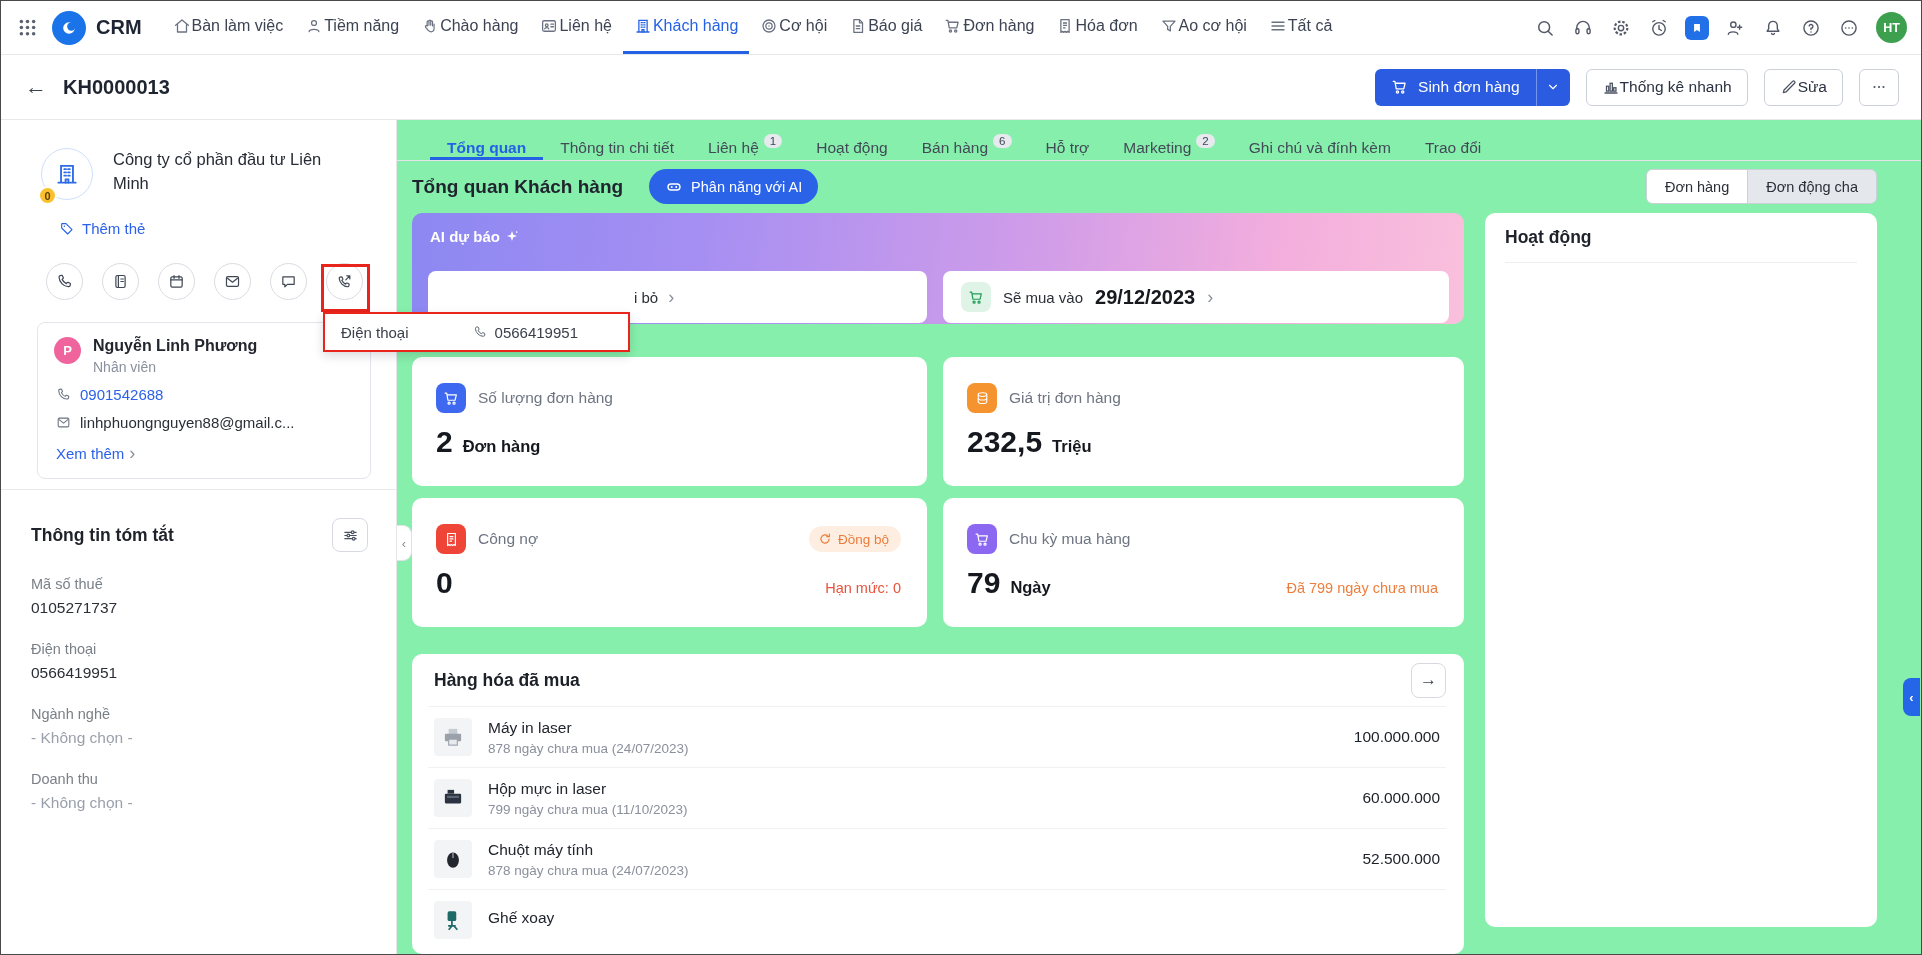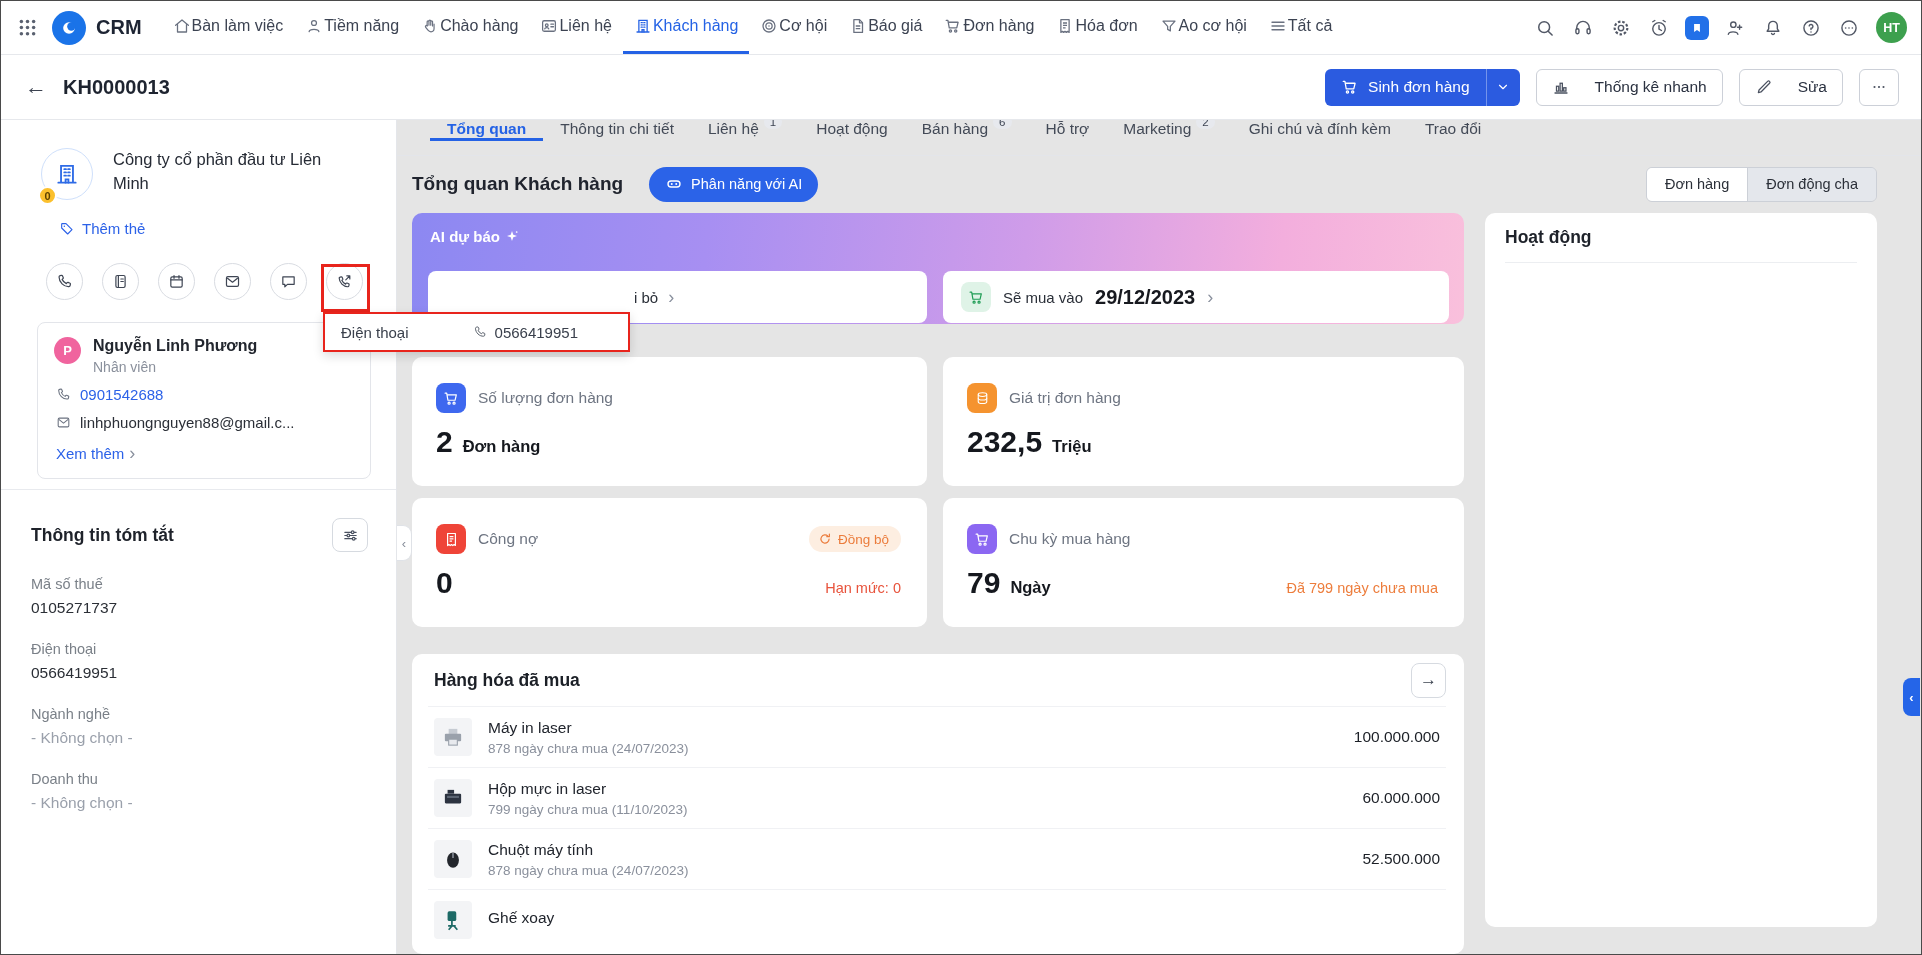--- a/index.html
+++ b/index.html
@@ -1,17 +1,17 @@
 <!DOCTYPE html>
 <html><head>
 <meta charset="utf-8">
 <style>
   * { box-sizing: border-box; margin: 0; padding: 0; }
   body { font-family: "Liberation Sans", "DejaVu Sans", sans-serif; background:#fff; }
-  .screen { position:relative; width:1922px; height:955px; border:1px solid #4a4a4a; background:#e5e5e5; overflow:hidden; }
+  .screen { position:relative; width:1922px; height:955px; border:1px solid #4a4a4a; background:#86efac; overflow:hidden; }
 
   
   .topbar { height:54px; background:#fff; border-bottom:1px solid #e6e8ec; display:flex; align-items:stretch; padding:0 14px 0 16px; position:relative; z-index:5; }
   .tb-left { display:flex; align-items:center; }
   .tb-grid { color:#5a6170; display:flex; align-items:center; margin-right:14px; cursor:pointer; }
   .logo { width:34px; height:34px; border-radius:50%; background:#1a73e8; display:flex; align-items:center; justify-content:center; margin-right:10px; }
   .brand { font-size:20px; font-weight:700; color:#1d2433; margin-right:20px; }
   .nav { display:flex; align-items:stretch; }
   .nav-item { display:flex; align-items:center; gap:1px; padding:0 11px; font-size:16px; color:#3c4352; border-bottom:3px solid transparent; cursor:pointer; white-space:nowrap; }
   .nav-item .ic18 { color:#6a7180; }
@@ -23,21 +23,21 @@
   .avatar { width:31px; height:31px; border-radius:50%; background:#3da04e; color:#fff; font-size:12.5px; font-weight:700; display:flex; align-items:center; justify-content:center; margin-left:8px; cursor:pointer; }
 
   
   .pagehead { height:65px; background:#fff; border-bottom:1px solid #e6e8ec; display:flex; align-items:center; padding:0 22px 0 24px; gap:16px; position:relative; z-index:5; }
   .back { font-size:22px; color:#3c4350; cursor:pointer; line-height:1; }
   .page-title { font-size:20px; font-weight:700; color:#1e2430; }
   .ph-spacer { flex:1; }
   .btn-split { display:flex; height:37px; border-radius:6px; overflow:hidden; cursor:pointer; }
   .btn-split .bs-main { background:#2b5be0; color:#fff; font-size:15.5px; display:flex; align-items:center; gap:9px; padding:0 16px; }
   .btn-split .bs-chev { background:#2b5be0; width:34px; display:flex; align-items:center; justify-content:center; border-left:1px solid rgba(255,255,255,.35); color:#fff; }
-  .btn-outline { height:37px; border:1px solid #ccd0d8; border-radius:6px; background:#fff; color:#2a3140; font-size:15.5px; display:flex; align-items:center; gap:25px; padding:0 15px; cursor:pointer; }
+  .btn-outline { height:37px; border:1px solid #ccd0d8; border-radius:6px; background:#fff; color:#2a3140; font-size:15.5px; display:flex; align-items:center; gap:0; padding:0 15px; cursor:pointer; }
   .btn-outline .ic18 { color:#4a5160; }
   .btn-square { width:40px; height:37px; border:1px solid #ccd0d8; border-radius:6px; background:#fff; display:flex; align-items:center; justify-content:center; color:#4a5160; cursor:pointer; }
 
   
   .content { display:flex; height:834px; overflow:hidden; }
 
   
   .sidebar { width:396px; background:#fff; border-right:1px solid #e4e6ea; flex:none; position:relative; }
   .company { display:flex; gap:20px; margin:28px 0 0 40px; }
   .company-avatar { width:52px; height:52px; border-radius:50%; border:1.5px solid #cfe0fb; display:flex; align-items:center; justify-content:center; color:#2e6be6; position:relative; flex:none; }
@@ -60,21 +60,21 @@
   .summary-head { display:flex; align-items:center; justify-content:space-between; margin:28px 28px 0 30px; }
   .summary-title { font-size:17.5px; font-weight:700; color:#1e222a; }
   .sum-btn { width:36px; height:34px; border:1px solid #d6dae0; border-radius:8px; background:#fff; color:#4a5160; display:flex; align-items:center; justify-content:center; cursor:pointer; }
   .field { margin:24px 28px 0 30px; }
   .f-label { font-size:14.5px; color:#7a8088; }
   .f-value { font-size:15.5px; color:#2b2f36; margin-top:7px; }
   .f-value.muted { color:#9aa0ab; }
 
   
   .main { flex:1; display:flex; flex-direction:column; min-width:0; }
-  .tabs { height:47px; border-bottom:1px solid #e3e5ea; display:flex; align-items:flex-start; padding-left:33px; }
+  .tabs { height:47px; border-bottom:1px solid #e3e5ea; display:flex; align-items:flex-end; padding-left:33px;margin-top:8px; }
   .tab { display:flex; align-items:center; padding:0 17px; font-size:15.5px; color:#434a57; border-bottom:3px solid transparent; cursor:pointer; white-space:nowrap; position:relative; }
   .tab.active { color:#2462e5; font-weight:600; border-bottom-color:#2462e5; }
   .tab-badge { margin-left:5px; transform:translateY(-7px); background:#e7e9ee; border-radius:9px; padding:1px 6px; font-size:11.5px; color:#3e4554; font-weight:400; }
   .overview-row { height:76px; display:flex; align-items:center; padding:0 44px 0 15px; }
   .overview-title { font-size:19px; font-weight:700; color:#20242e; margin-right:26px; }
   .ai-btn { height:35px; border-radius:18px; background:#2b63e8; color:#fff; font-size:14.5px; font-weight:500; display:flex; align-items:center; gap:8px; padding:0 16px; cursor:pointer; }
   .toggle { margin-left:auto; display:flex; height:35px; border:1px solid #ccd0d7; border-radius:6px; overflow:hidden; }
   .tg { display:flex; align-items:center; padding:0 18px; font-size:14.5px; color:#2a2f38; cursor:pointer; }
   .tg.on { background:#fff; font-weight:500; }
   .tg.off { background:#e4e7ec; border-left:1px solid #ccd0d7; }

